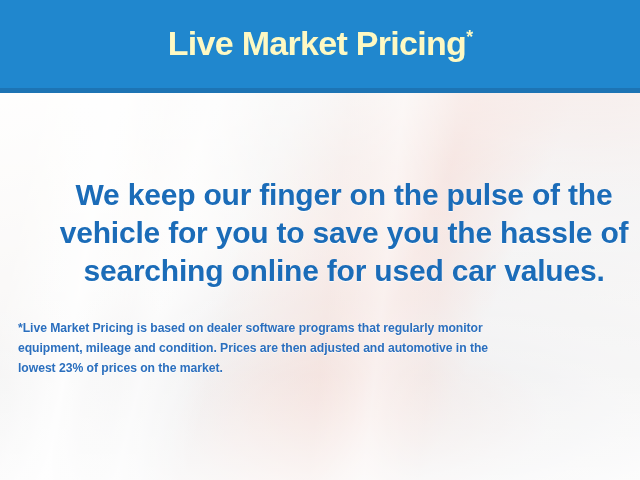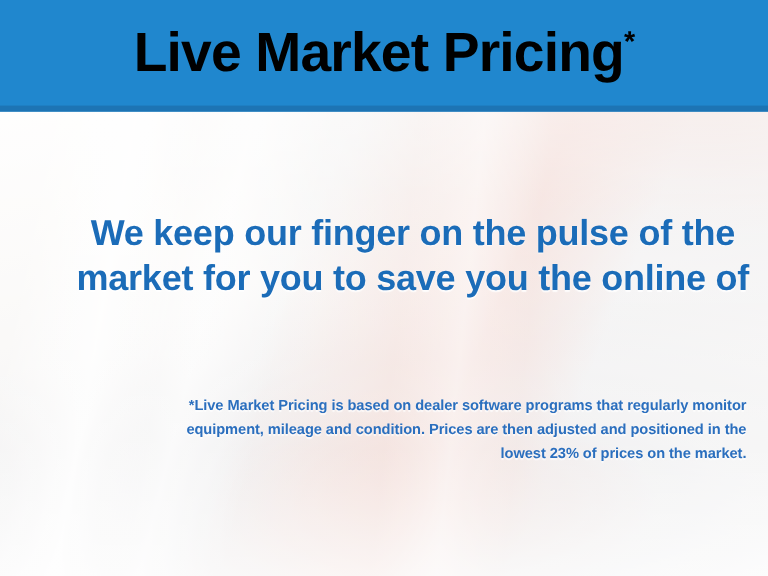--- a/index.html
+++ b/index.html
@@ -72,22 +72,22 @@
     width: 640px;
     height: 93px;
     background: #2087ce;
     border-bottom: 5px solid #1d74b4;
     box-sizing: border-box;
     display: flex;
     align-items: center;
     justify-content: center;
   }
   .header-title {
-    color: #000000;
-    font-size: 46px;
+    color: #fef9c3;
+    font-size: 34px;
     font-weight: bold;
     letter-spacing: -0.7px;
     line-height: 1;
     white-space: nowrap;
     margin: 0;
     padding-bottom: 2px;
   }
   .header-title sup {
     font-size: 0.52em;
     vertical-align: super;
@@ -108,23 +108,23 @@
     line-height: 38px;
     letter-spacing: -0.2px;
     text-shadow: 0 1px 1px rgba(255,255,255,0.85);
   }
   .headline .hl-line { display: block; white-space: nowrap; margin-left: 48px; }
 
   
   .disclaimer {
     position: absolute;
     left: 18px;
-    top: 328px;
+    top: 318px;
     width: 604px;
-    text-align: right;
+    text-align: left;
     color: #2b6fbe;
     font-size: 12.2px;
     font-weight: bold;
     line-height: 20px;
     letter-spacing: -0.05px;
     text-shadow: 0 1px 1px rgba(255,255,255,0.8);
   }
   .disclaimer .dc-line { display: block; white-space: nowrap; }
 </style>
 </head>
@@ -139,22 +139,23 @@
   <div class="bg-layer bg-streaks"></div>
   <div class="bg-layer bg-veil"></div>
   <div class="bg-layer bg-veil-top"></div>
 
   <div class="header">
     <h1 class="header-title"><span>Live Market Pricing</span><sup>*</sup></h1>
   </div>
 
   <div class="headline">
     <span class="hl-line">We keep our finger on the pulse of the</span>
-    <span class="hl-line">market for you to save you the online of</span>
+    <span class="hl-line">vehicle for you to save you the hassle of</span>
+    <span class="hl-line">searching online for used car values.</span>
   </div>
 
   <div class="disclaimer">
     <span class="dc-line">*Live Market Pricing is based on dealer software programs that regularly monitor</span>
-    <span class="dc-line">equipment, mileage and condition. Prices are then adjusted and positioned in the</span>
+    <span class="dc-line">equipment, mileage and condition. Prices are then adjusted and automotive in the</span>
     <span class="dc-line">lowest 23% of prices on the market.</span>
   </div>
 
 </div>
 
 </body></html>

